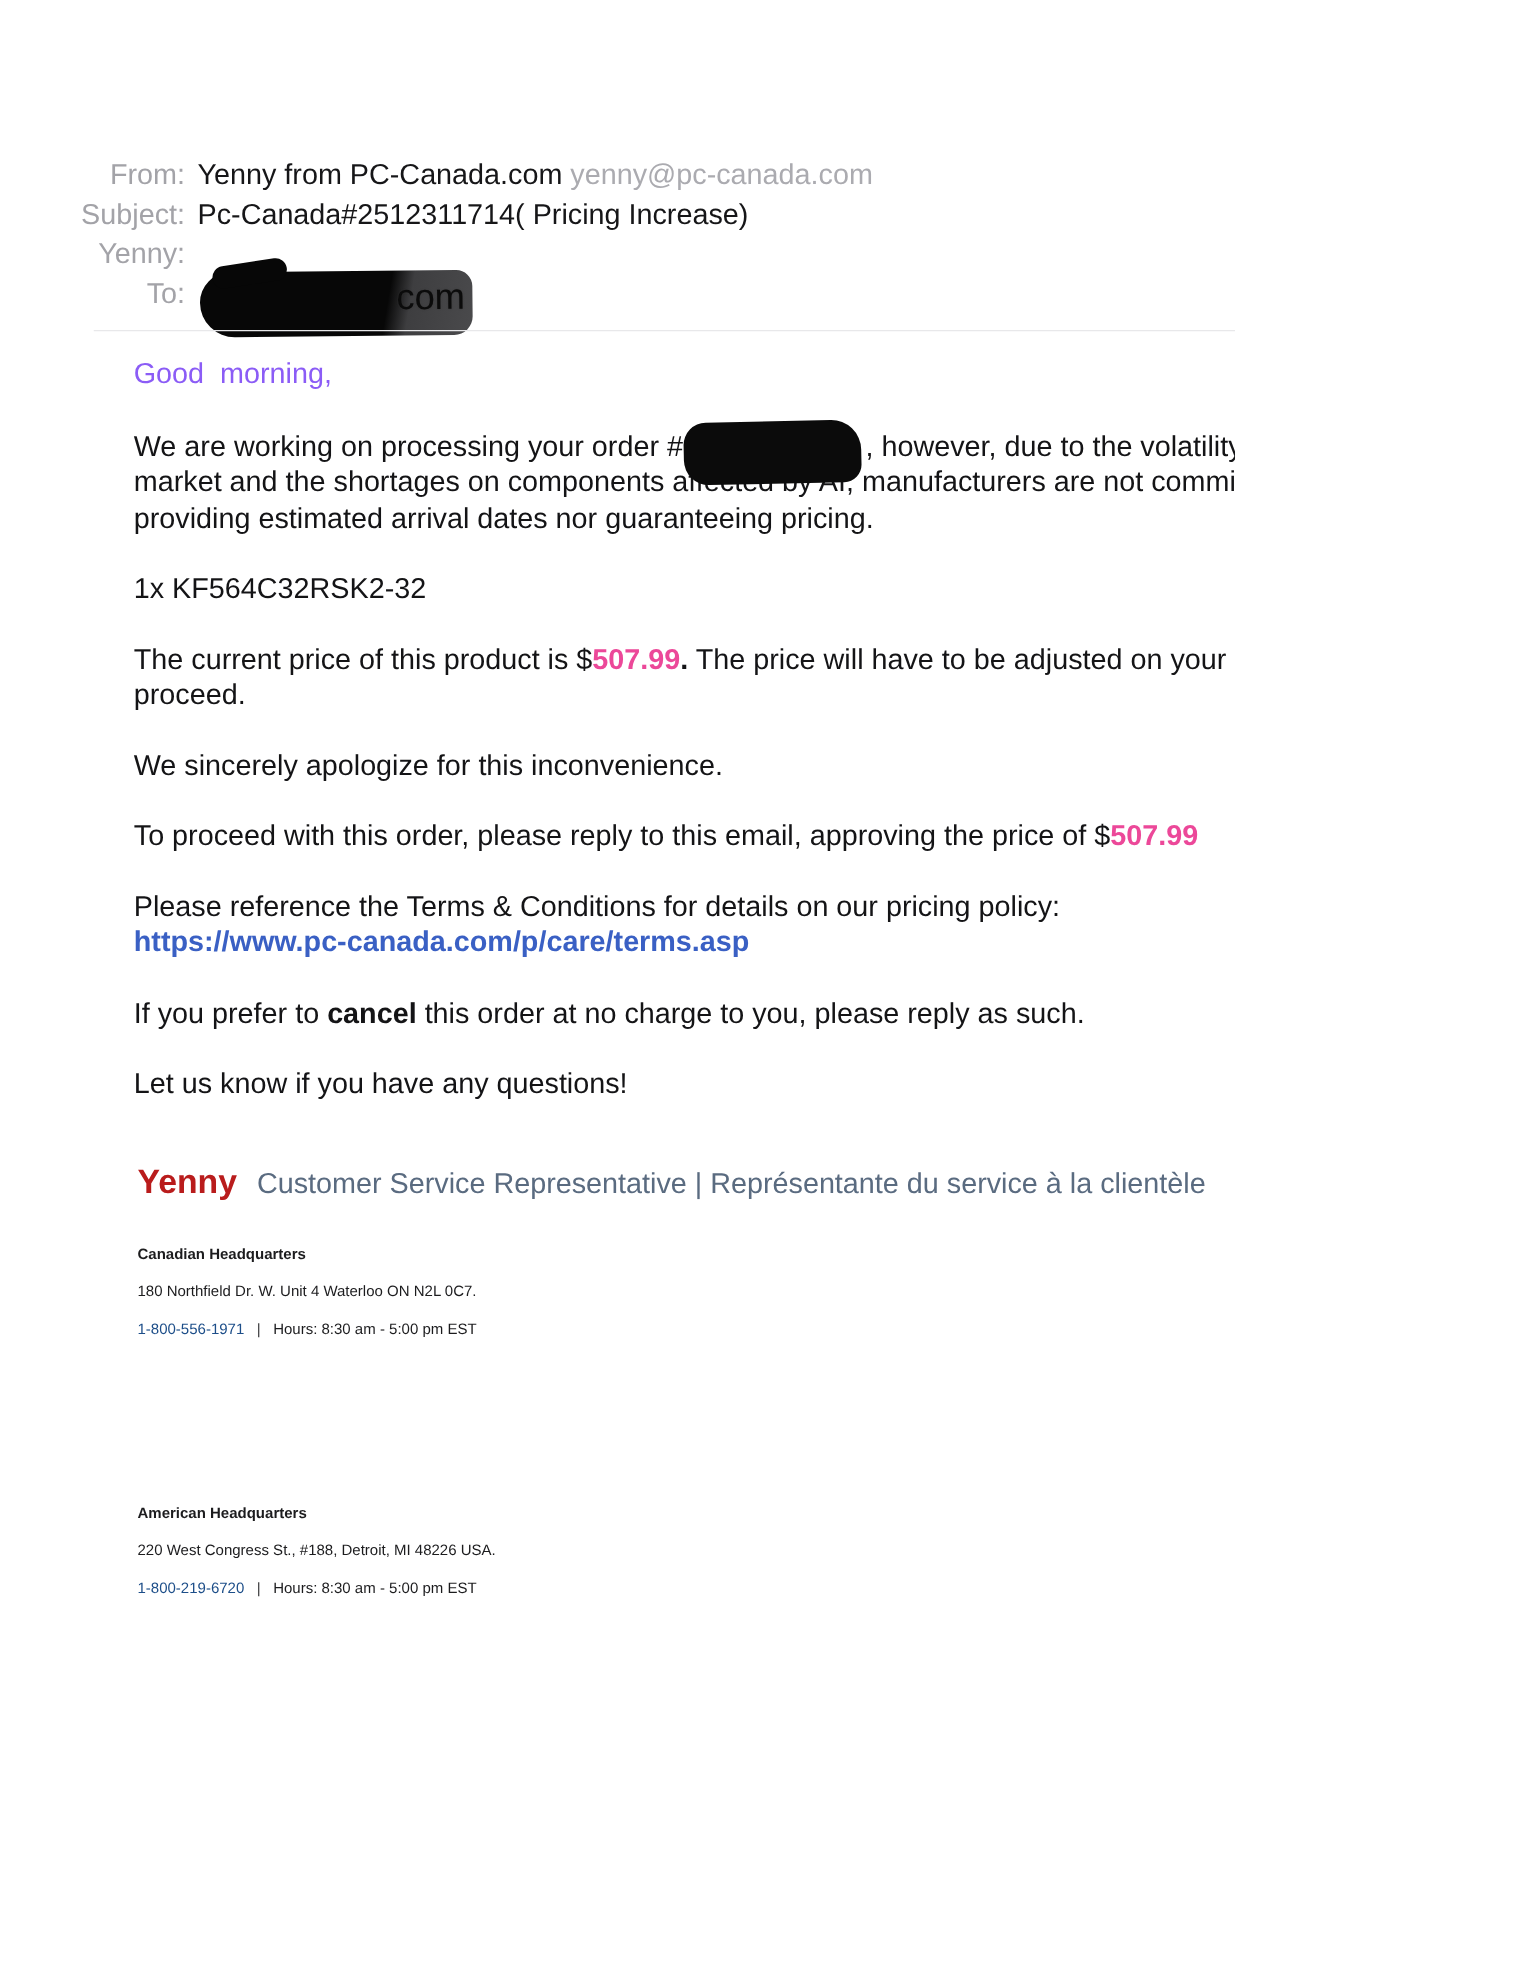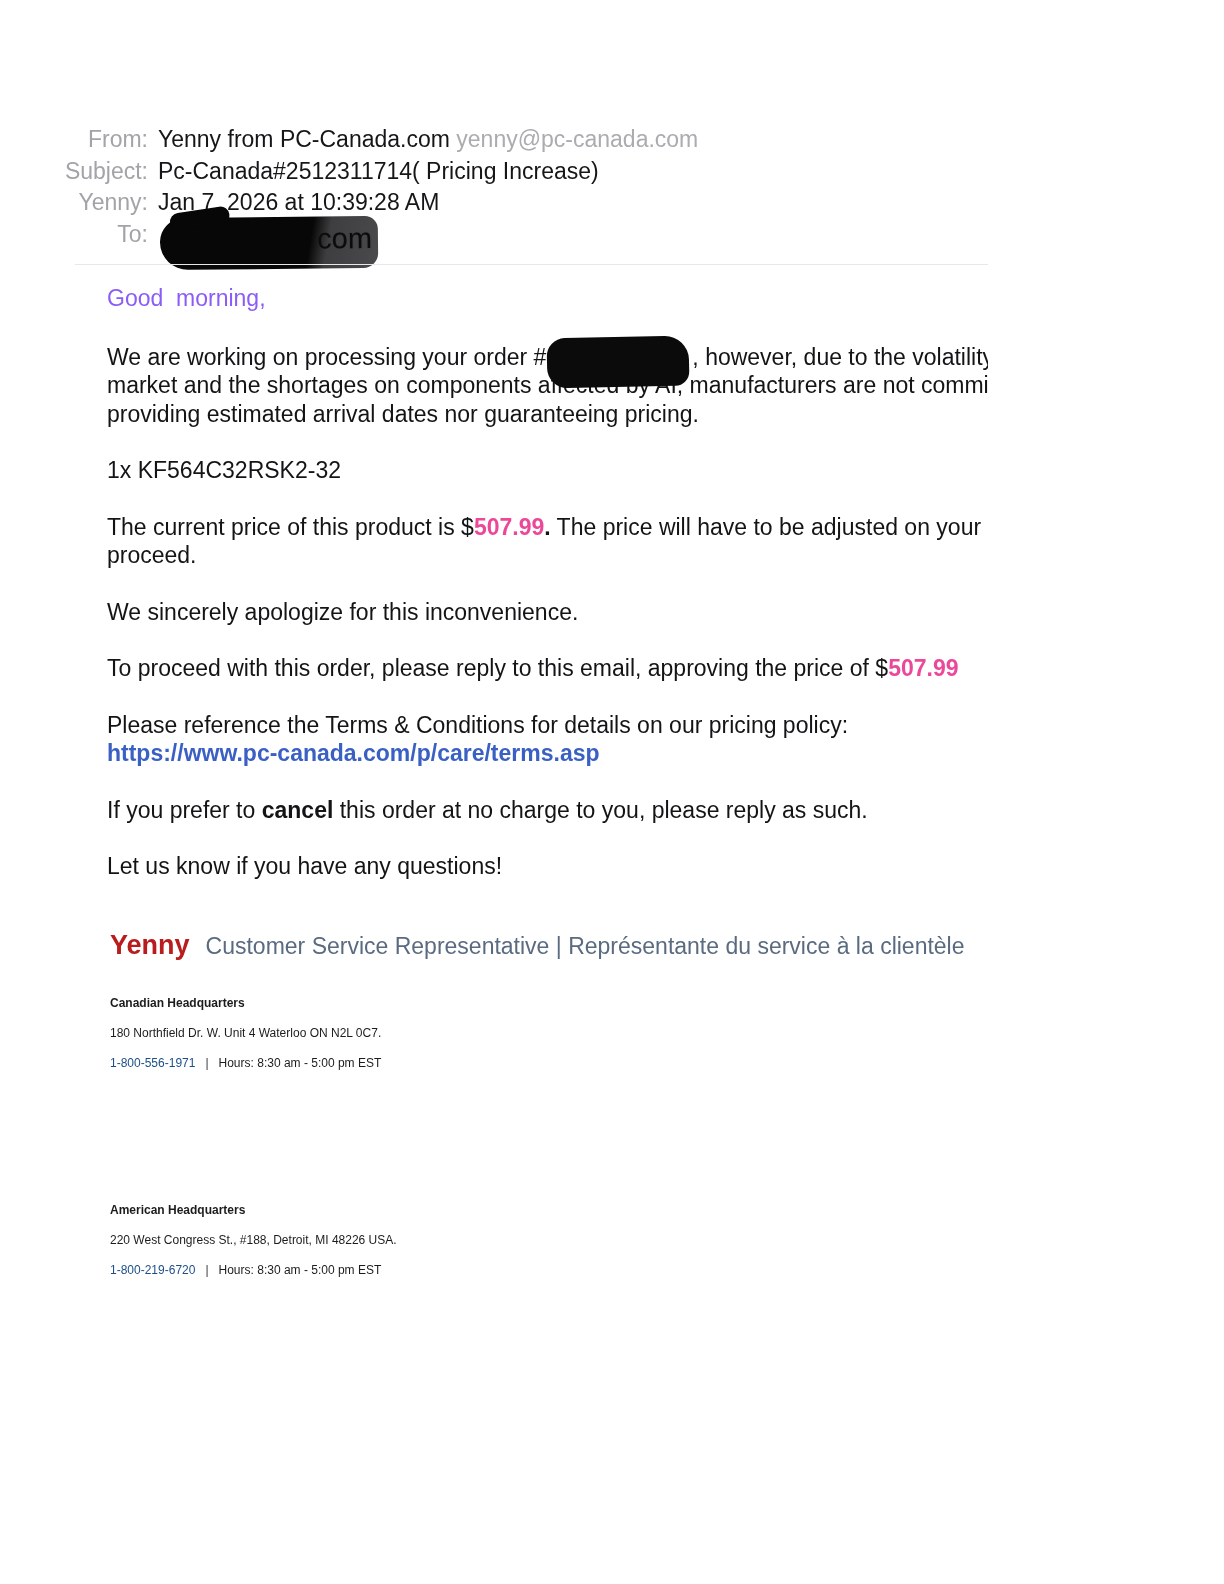--- a/index.html
+++ b/index.html
@@ -128,21 +128,20 @@
     <div class="hdr-row">
       <span class="hdr-label">From:</span>
       <span class="hdr-value"><span>Yenny from PC-Canada.com</span> <span class="hdr-muted">yenny@pc-canada.com</span></span>
     </div>
     <div class="hdr-row">
       <span class="hdr-label">Subject:</span>
       <span class="hdr-value">Pc-Canada#2512311714( Pricing Increase)</span>
     </div>
     <div class="hdr-row">
       <span class="hdr-label">Yenny:</span>
-      <span class="hdr-value">Jan 7, 2026 at 10:39:28 AM</span>
     </div>
     <div class="hdr-row">
       <span class="hdr-label">To:</span>
       <span class="hdr-value"><span class="to-blob"><span class="to-blob-text">com</span></span></span>
     </div>
   </div>
 
   <div class="divider"></div>
 
   <div class="email-body">

